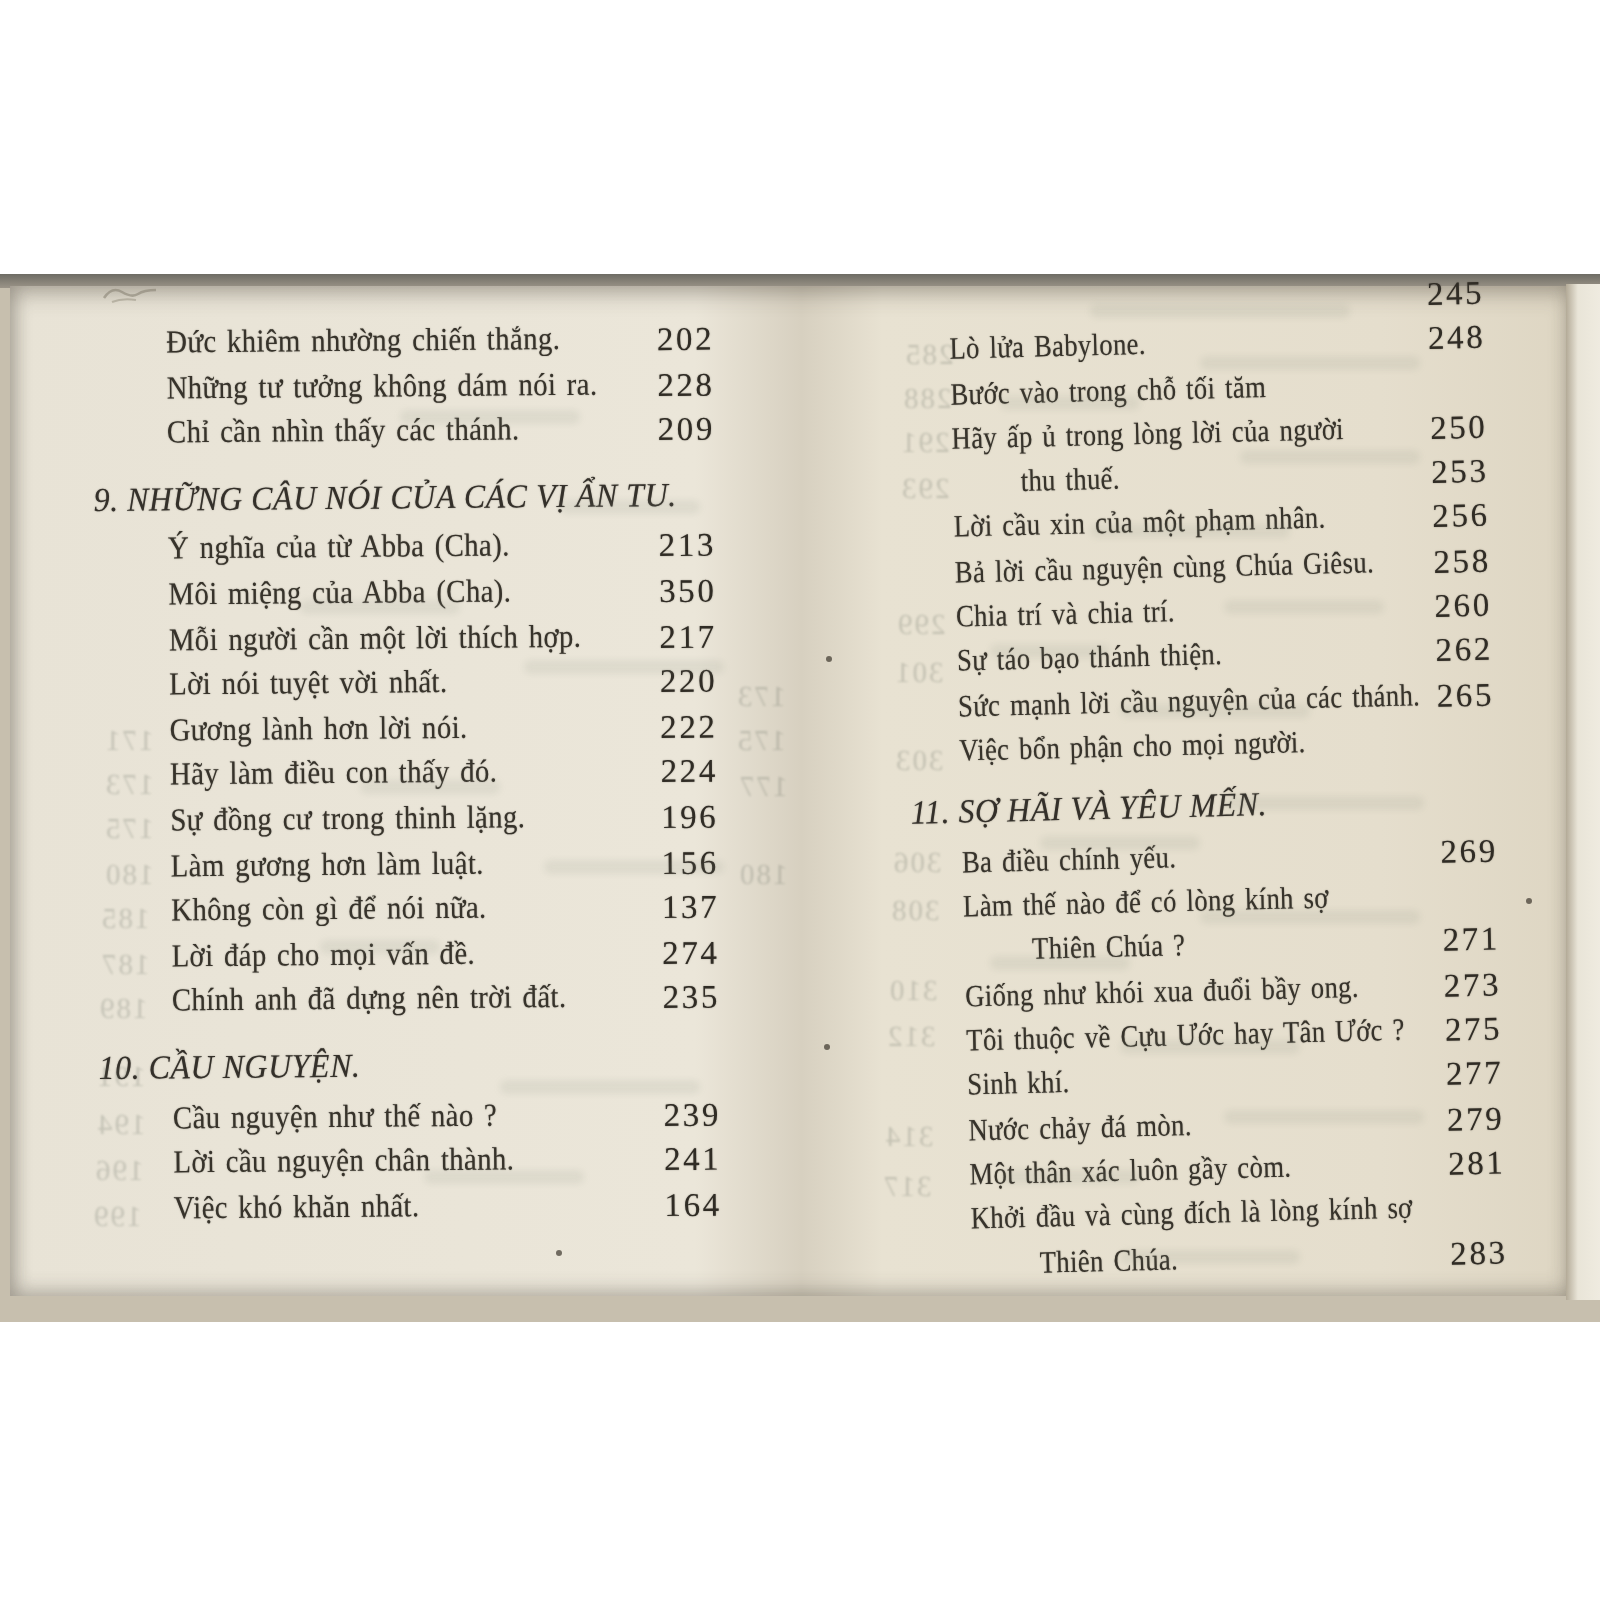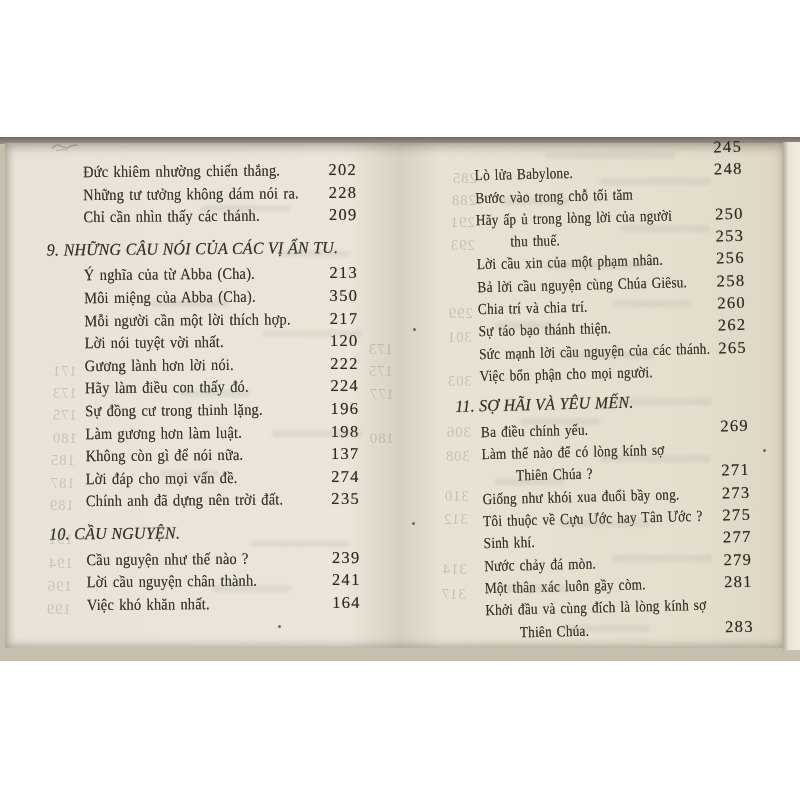--- a/index.html
+++ b/index.html
@@ -58,25 +58,25 @@
   </svg>
 
   <div id="toc-left" class="toc-col left">
       <div class="toc-row"><span class="toc-title">Đức khiêm nhường chiến thắng.</span><span class="toc-page">202</span></div>
       <div class="toc-row"><span class="toc-title">Những tư tưởng không dám nói ra.</span><span class="toc-page">228</span></div>
       <div class="toc-row"><span class="toc-title">Chỉ cần nhìn thấy các thánh.</span><span class="toc-page">209</span></div>
       <div class="toc-header">9.  NHỮNG CÂU NÓI CỦA CÁC VỊ ẨN TU.</div>
       <div class="toc-row"><span class="toc-title">Ý nghĩa của từ Abba (Cha).</span><span class="toc-page">213</span></div>
       <div class="toc-row"><span class="toc-title">Môi miệng của Abba (Cha).</span><span class="toc-page">350</span></div>
       <div class="toc-row"><span class="toc-title">Mỗi người cần một lời thích hợp.</span><span class="toc-page">217</span></div>
-      <div class="toc-row"><span class="toc-title">Lời nói tuyệt vời nhất.</span><span class="toc-page">120</span></div>
+      <div class="toc-row"><span class="toc-title">Lời nói tuyệt vời nhất.</span><span class="toc-page">220</span></div>
       <div class="toc-row"><span class="toc-title">Gương lành hơn lời nói.</span><span class="toc-page">222</span></div>
       <div class="toc-row"><span class="toc-title">Hãy làm điều con thấy đó.</span><span class="toc-page">224</span></div>
       <div class="toc-row"><span class="toc-title">Sự đồng cư trong thinh lặng.</span><span class="toc-page">196</span></div>
-      <div class="toc-row"><span class="toc-title">Làm gương hơn làm luật.</span><span class="toc-page">198</span></div>
+      <div class="toc-row"><span class="toc-title">Làm gương hơn làm luật.</span><span class="toc-page">156</span></div>
       <div class="toc-row"><span class="toc-title">Không còn gì để nói nữa.</span><span class="toc-page">137</span></div>
       <div class="toc-row"><span class="toc-title">Lời đáp cho mọi vấn đề.</span><span class="toc-page">274</span></div>
       <div class="toc-row"><span class="toc-title">Chính anh đã dựng nên trời đất.</span><span class="toc-page">235</span></div>
       <div class="toc-header">10. CẦU NGUYỆN.</div>
       <div class="toc-row"><span class="toc-title">Cầu nguyện như thế nào ?</span><span class="toc-page">239</span></div>
       <div class="toc-row"><span class="toc-title">Lời cầu nguyện chân thành.</span><span class="toc-page">241</span></div>
       <div class="toc-row"><span class="toc-title">Việc khó khăn nhất.</span><span class="toc-page">164</span></div>
     </div>
   <div id="toc-right" class="toc-col right">
       <div class="toc-row"><span class="toc-title"></span><span class="toc-page">245</span></div>

